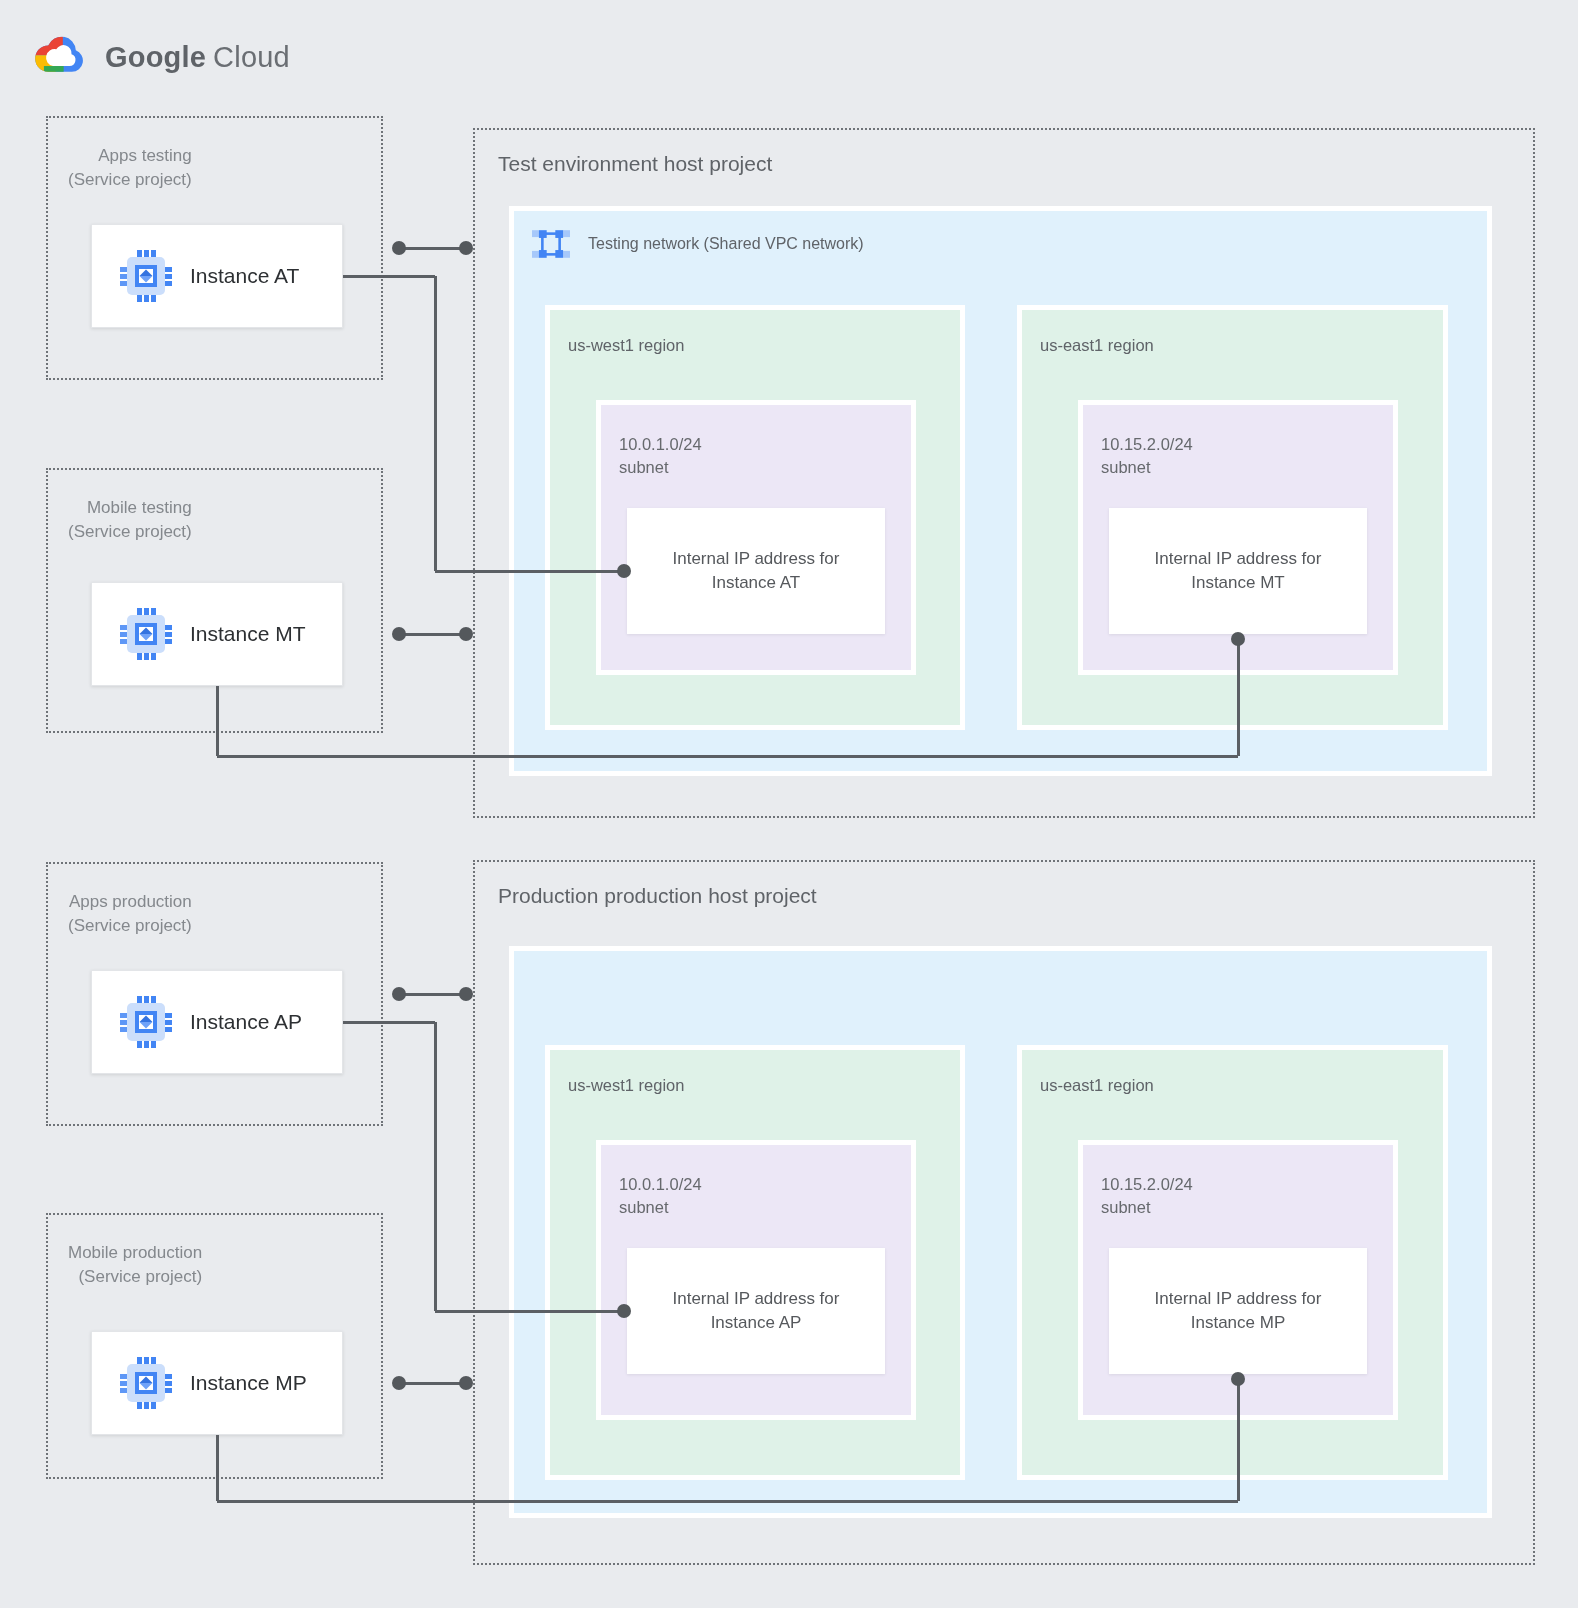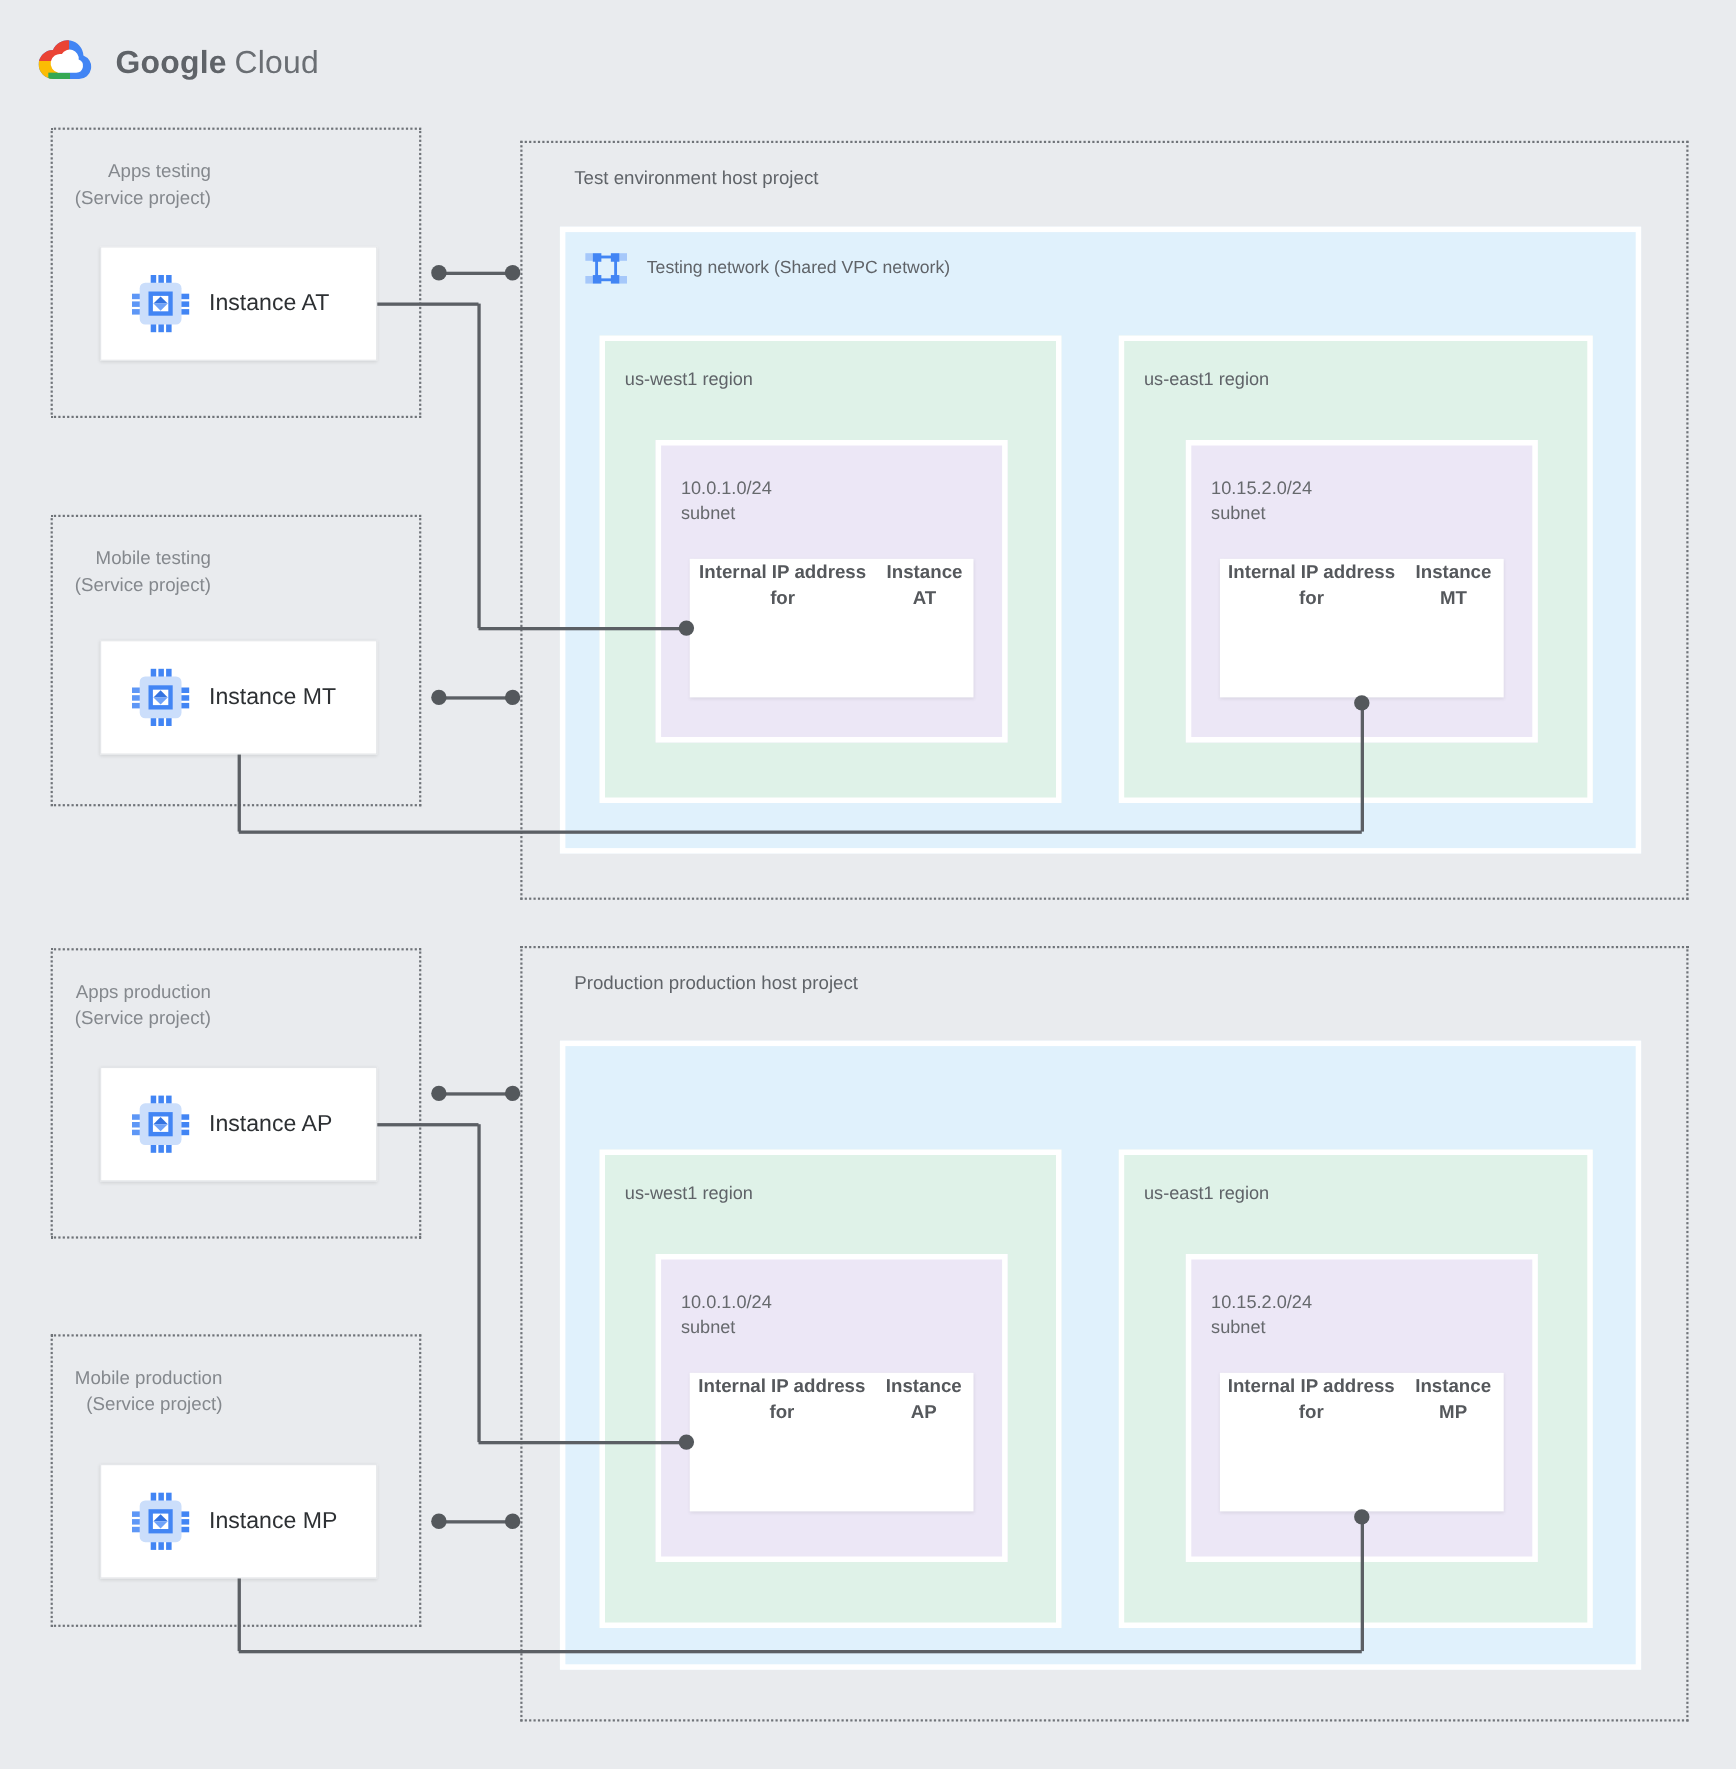--- a/index.html
+++ b/index.html
@@ -6,29 +6,29 @@
   .canvas{position:relative;width:1578px;height:1608px;background:#E9EBEE;
     font-family:"Liberation Sans",sans-serif;overflow:hidden;}
   
   .logo{position:absolute;left:33px;top:34px;display:flex;align-items:center;gap:14px;}
   .logo-text{font-size:29px;color:#5F6368;letter-spacing:.2px;}
   .logo-text .brand{font-weight:600;}
   .logo-text .product{font-weight:400;color:#6A6E73;margin-left:7px;}
   
   .sp-box,.hp-box{position:absolute;border:2px dotted #6F7378;box-sizing:border-box;}
   .sp-label{position:absolute;left:20px;top:26px;font-size:17px;line-height:24px;color:#84888D;text-align:right;}
-  .hp-label{position:absolute;left:23px;top:22px;font-size:17px;color:#5F6368;margin-left:24px;}
+  .hp-label{position:absolute;left:23px;top:22px;font-size:21px;color:#5F6368;}
   
   .net-box{position:absolute;background:#E0F1FC;border:5px solid #FFFFFF;box-sizing:border-box;}
   .region-box{position:absolute;background:#DFF2E8;border:5px solid #FFFFFF;box-sizing:border-box;}
   .region-label{position:absolute;left:18px;top:26px;font-size:16.5px;color:#5F6368;}
   .subnet-box{position:absolute;background:#ECE7F6;border:5px solid #FFFFFF;box-sizing:border-box;}
   .subnet-label{position:absolute;left:18px;top:28px;font-size:16.5px;line-height:23px;color:#66696D;}
-  .ip-box{position:absolute;background:#FFFFFF;display:flex;flex-direction:row;justify-content:center;
-    text-align:center;font-size:17px;line-height:24px;font-weight:bold;color:#55585C;
+  .ip-box{position:absolute;background:#FFFFFF;display:flex;flex-direction:column;justify-content:center;
+    text-align:center;font-size:17px;line-height:24px;font-weight:normal;color:#55585C;
     box-shadow:0 1px 3px rgba(60,64,67,.10);}
   
   .card{position:absolute;width:252px;height:104px;background:#FFFFFF;border:1px solid #E3E5E8;
     box-sizing:border-box;box-shadow:0 1px 3px rgba(60,64,67,.15);
     display:flex;align-items:center;padding-left:26px;gap:16px;}
   .card-label{font-size:21px;color:#2D3033;}
   
   .net-head{position:absolute;display:flex;align-items:center;gap:18px;height:40px;}
   .net-head-label{font-size:16px;color:#5F6368;}
   

